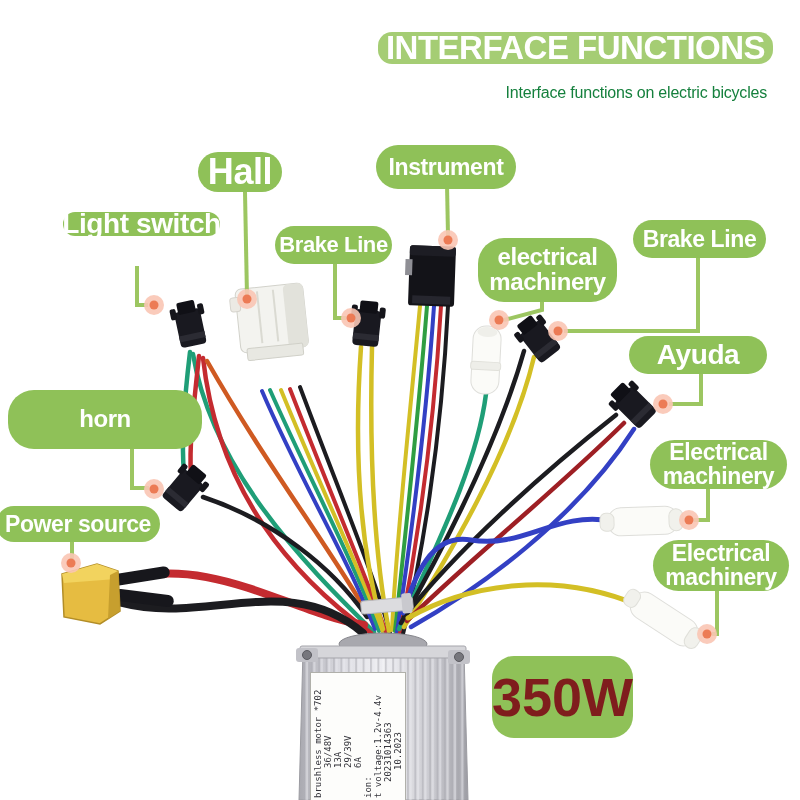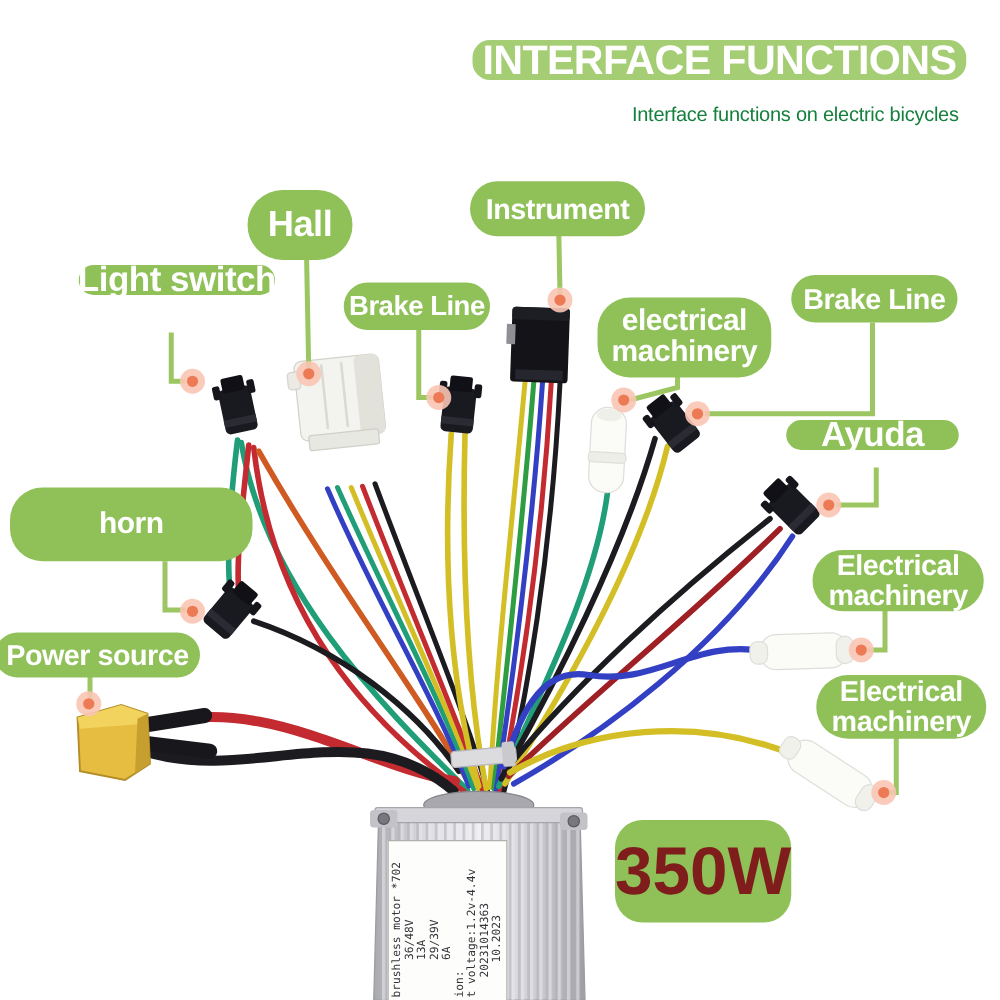--- a/index.html
+++ b/index.html
@@ -238,30 +238,30 @@
     <g>
         <circle cx="71" cy="563" r="10" fill="#f9c5b4" opacity="0.9"></circle>
         <circle cx="71" cy="563" r="4.5" fill="#ec7b55"></circle>
       </g>
   </g>
 </svg>
 
 <div class="banner">INTERFACE FUNCTIONS</div>
 <div class="subtitle">Interface functions on electric bicycles</div>
 
-<div class="pill" style="left:198px;top:152px;width:84px;height:56px;font-size:29px">Hall</div>
+<div class="pill" style="left:198px;top:152px;width:84px;height:40px;font-size:36px">Hall</div>
 <div class="pill" style="left:63px;top:212px;width:157px;height:24px;font-size:28px">Light switch</div>
 <div class="pill" style="left:275px;top:226px;width:117px;height:38px;font-size:22px">Brake Line</div>
 <div class="pill" style="left:376px;top:145px;width:140px;height:44px;font-size:23px">Instrument</div>
 <div class="pill two" style="left:478px;top:238px;width:139px;height:64px;font-size:24px">
   <span>electrical</span>
   <span>machinery</span>
 </div>
 <div class="pill" style="left:633px;top:220px;width:133px;height:38px;font-size:23px">Brake Line</div>
-<div class="pill" style="left:629px;top:336px;width:138px;height:24px;font-size:28px">Ayuda</div>
+<div class="pill" style="left:629px;top:336px;width:138px;height:38px;font-size:28px">Ayuda</div>
 <div class="pill two" style="left:650px;top:440px;width:137px;height:49px;font-size:23px">
   <span>Electrical</span>
   <span>machinery</span>
 </div>
 <div class="pill two" style="left:653px;top:540px;width:136px;height:51px;font-size:23px">
   <span>Electrical</span>
   <span>machinery</span>
 </div>
 <div class="pill two" style="left:8px;top:390px;width:194px;height:59px;font-size:24px">
   <span>horn</span>

